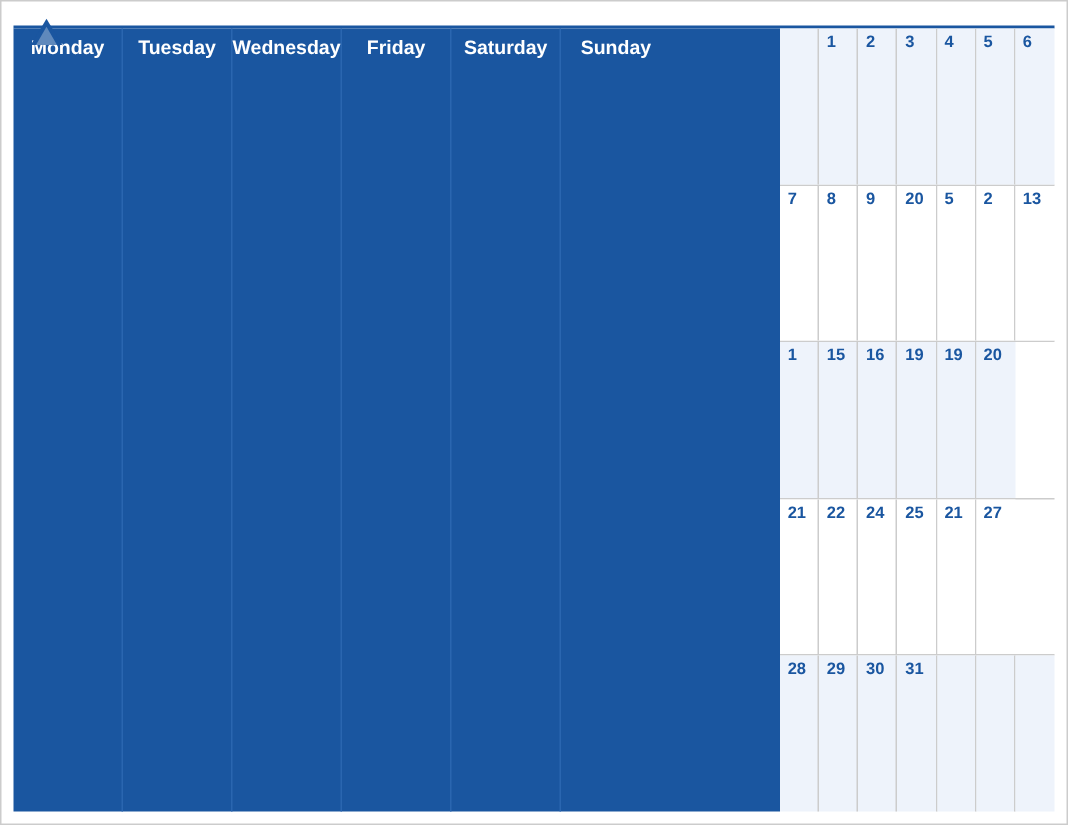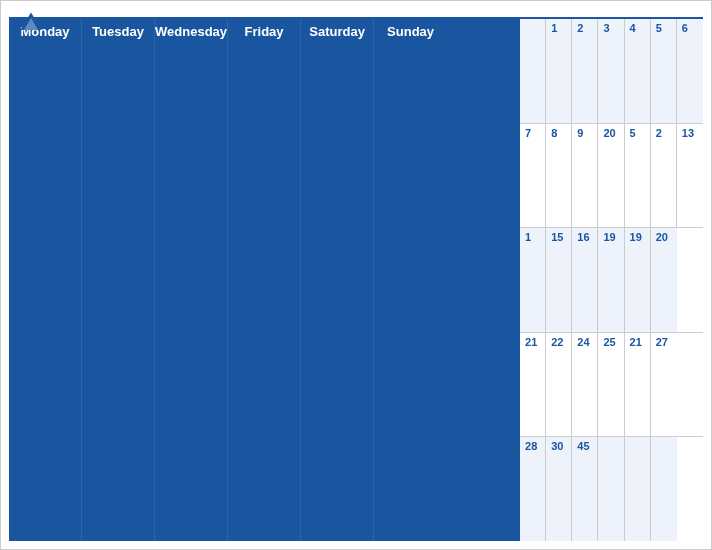--- a/index.html
+++ b/index.html
@@ -242,24 +242,27 @@
           </div>
           <div class="day-cell">
             <span class="day-number">27</span>
           </div>
         </div>
         <div class="week-row">
           <div class="day-cell">
             <span class="day-number">28</span>
           </div>
           <div class="day-cell">
+            <span class="day-number">29</span>
+          </div>
+          <div class="day-cell">
             <span class="day-number">30</span>
           </div>
           <div class="day-cell">
-            <span class="day-number">45</span>
+            <span class="day-number">31</span>
           </div>
           <div class="day-cell empty">
             <span class="day-number"></span>
           </div>
           <div class="day-cell empty">
             <span class="day-number"></span>
           </div>
           <div class="day-cell empty">
             <span class="day-number"></span>
           </div>

